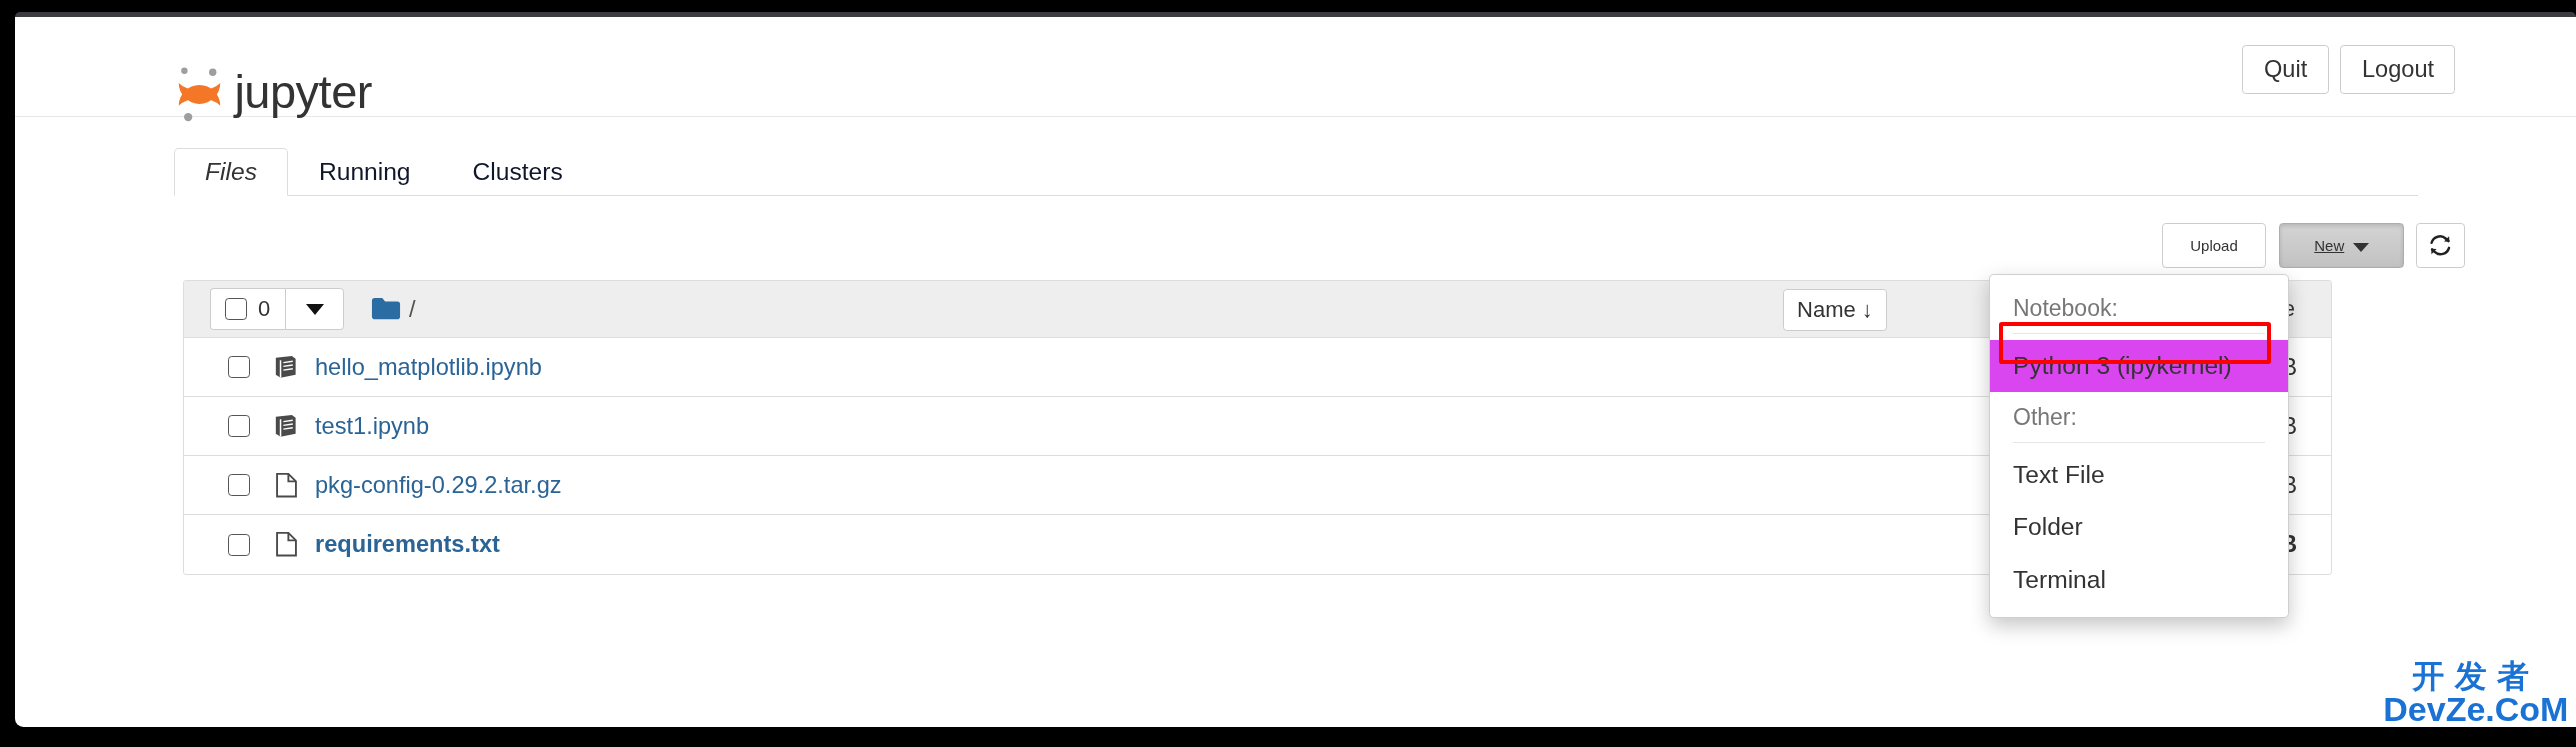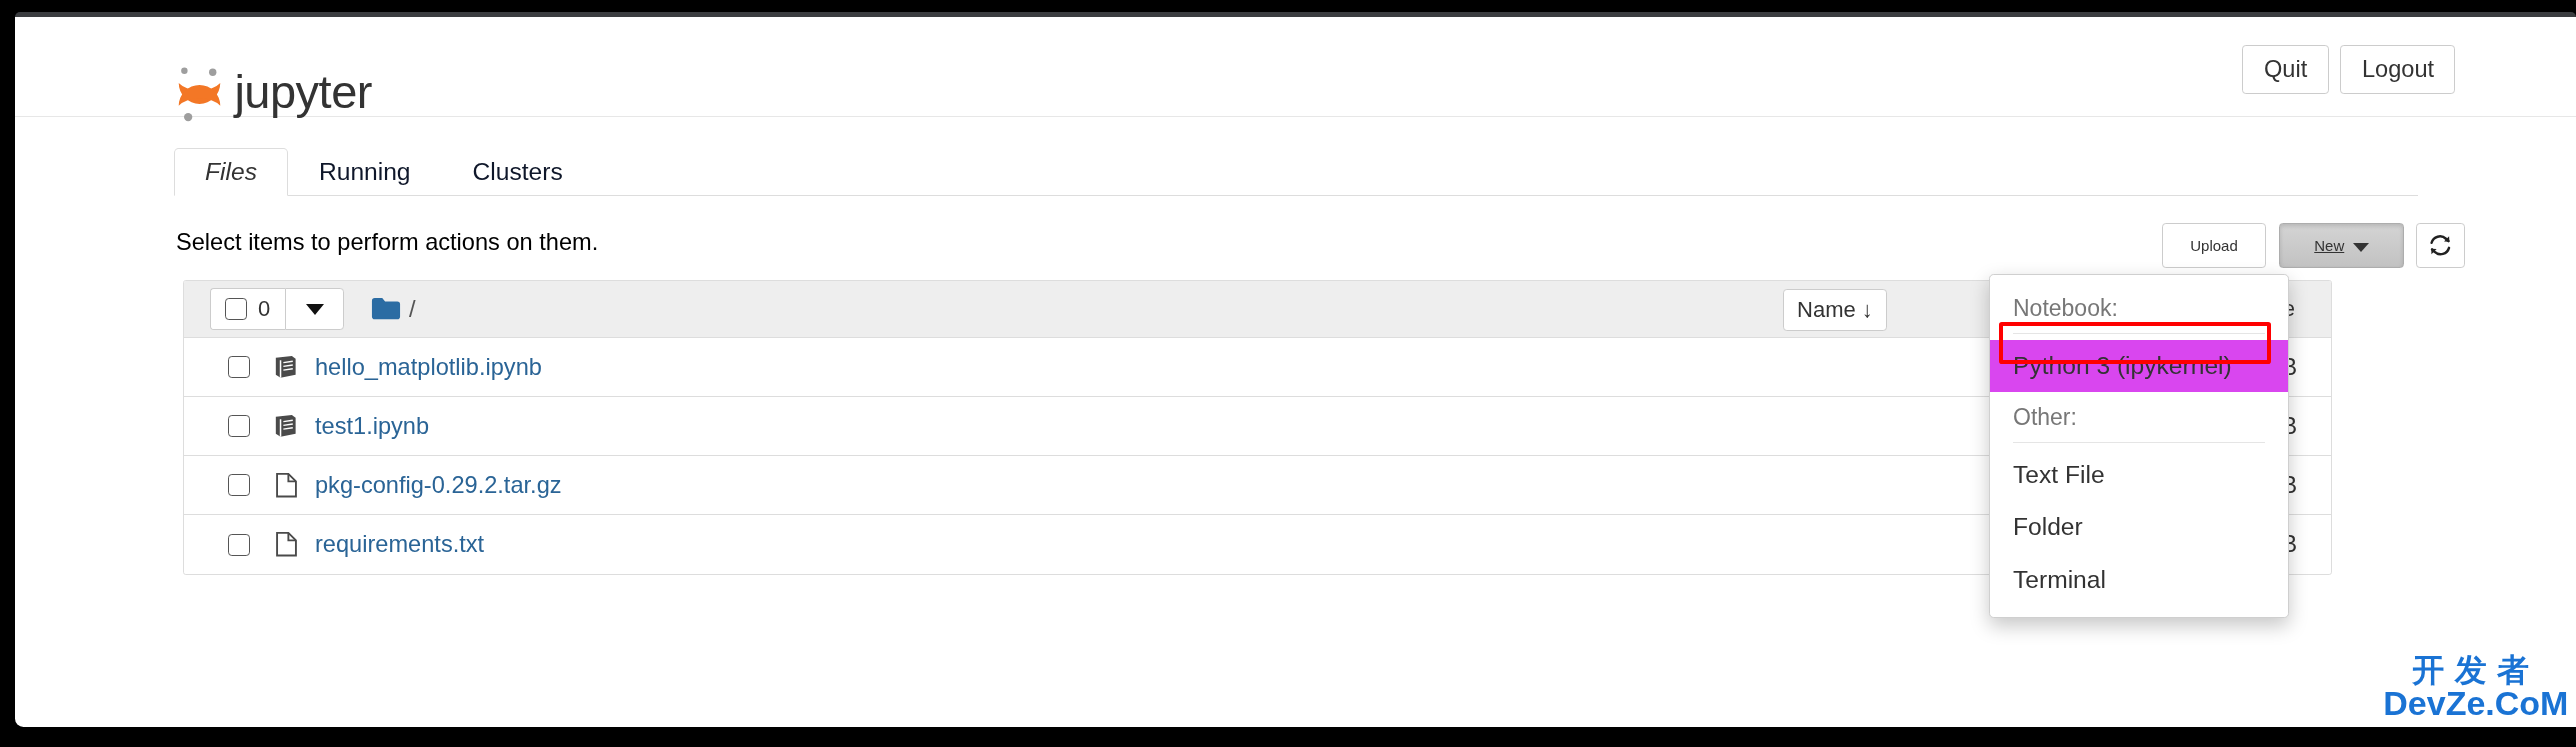--- a/index.html
+++ b/index.html
@@ -248,21 +248,21 @@
     color: #333333;
   }
 
   .row {
     position: relative;
     height: 59px;
     border-bottom: 0.9px solid #dddddd;
     display: flex;
     align-items: center;
   }
-  .row:last-child { border-bottom: none; }
+  .row:last-child { border-bottom: none; font-weight: bold; }
   .row .row-chk { margin-left: 44px; }
   .row .ico {
     margin-left: 22px;
     width: 28px; height: 28px;
     display: flex; align-items: center; justify-content: center;
   }
   .row .fname {
     margin-left: 15px;
     font-size: 23.6px;
     color: #2a6496;
@@ -322,21 +322,21 @@
     width: 272px; height: 42px;
     border: 4.7px solid #ff0000;
     border-radius: 2.8px;
     z-index: 60;
     pointer-events: none;
   }
 
   
   #watermark {
     position: absolute;
-    right: 7.6px; bottom: 27px;
+    right: 7.6px; bottom: 21px;
     text-align: center;
     z-index: 80;
     line-height: 1.02;
     user-select: none;
   }
   #wm-cn {
     font-size: 32px;
     font-weight: 700;
     letter-spacing: 10.4px;
     color: #1a73d4;
@@ -376,21 +376,20 @@
       <button class="hdr-btn" id="quit-button">Quit</button>
       <button class="hdr-btn" id="logout-button">Logout</button>
     </div>
 
     <div id="tabs">
       <div class="tab active">Files</div>
       <div class="tab">Running</div>
       <div class="tab">Clusters</div>
     </div>
 
-    <div id="toolbar-note">Select items to perform actions on them.</div>
 
     <button class="tool-btn" id="upload-button">Upload</button>
 
     <button class="tool-btn" id="new-button">
       <span>New</span><span class="caret"></span>
     </button>
 
     <button class="tool-btn" id="refresh-button">
       <svg width="24.6" height="24.6" viewBox="0 0 24 24">
         <path d="M3.5 9.5 A8.5 8.5 0 0 1 17.5 5.6 L20 8" fill="none" stroke="#222" stroke-width="2.4" stroke-linecap="round"></path>

